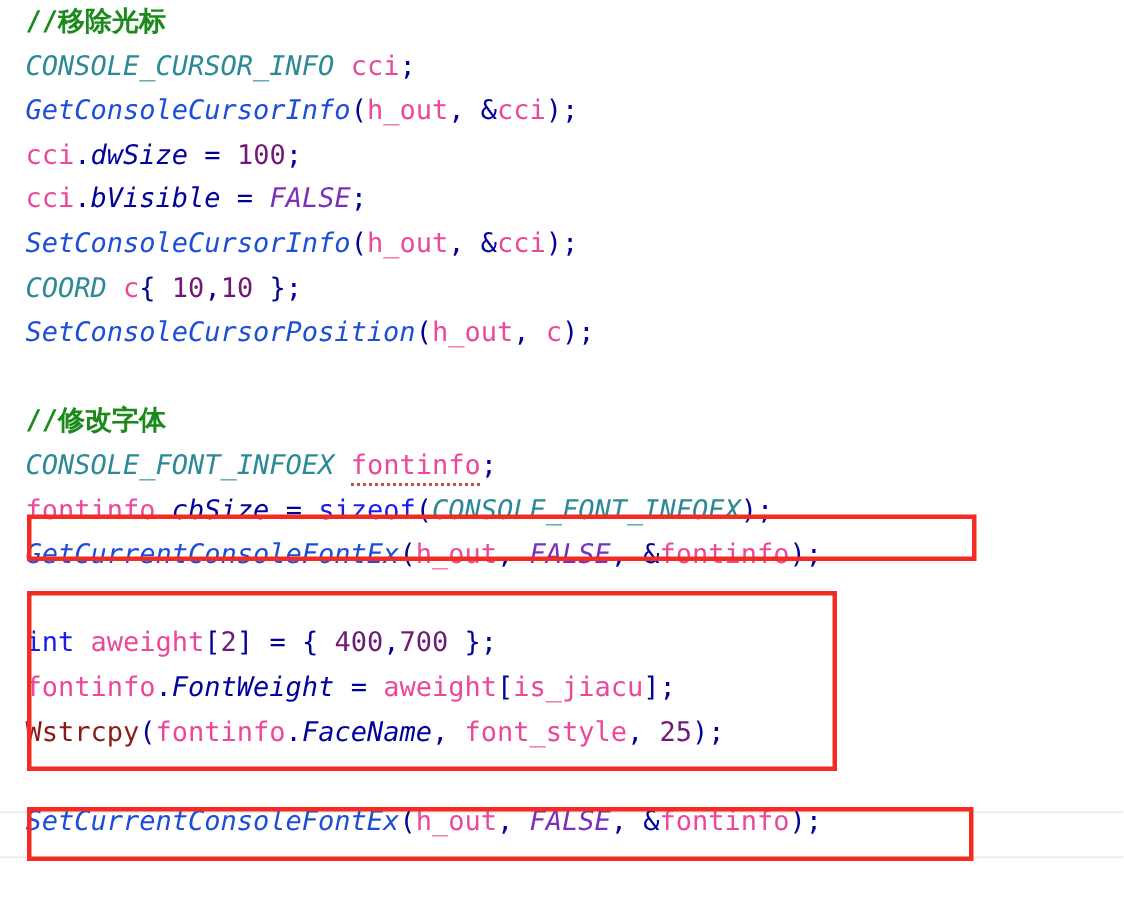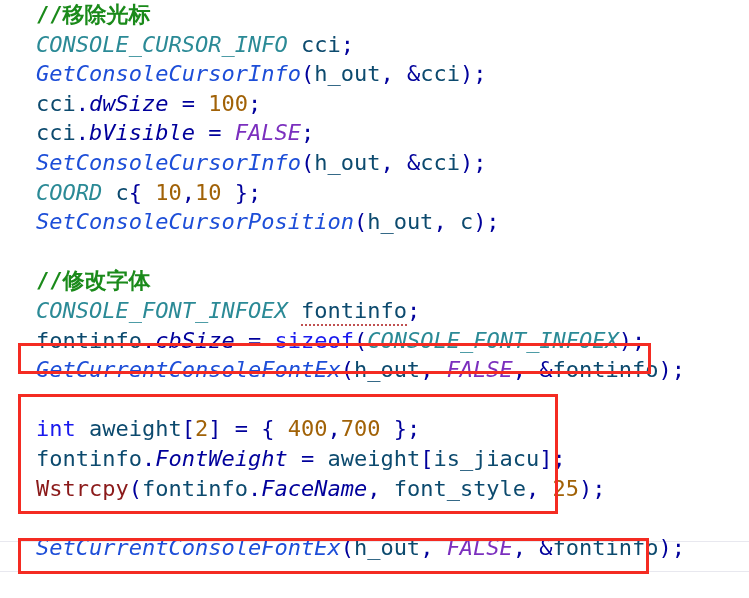--- a/index.html
+++ b/index.html
@@ -31,38 +31,38 @@
     left: 0;
     top: 0;
     width: 749px;
     padding: 0;
   }
 
   .code-line {
     position: relative;
     height: 29.6px;
     line-height: 29.6px;
-    padding-left: 36px;
-    font-size: 22px;
+    padding-left: 17px;
+    font-size: 18px;
     white-space: pre;
     letter-spacing: 0px;
   }
   .code-line.blank { }
 
   
   .tok-comment  { color: #1A8A1A; font-style: normal; font-weight: bold; }
   .tok-type     { color: #2B8A96; font-style: italic; }
   .tok-func     { color: #1d4ed8; font-style: italic; }
   .tok-func-up  { color: #8B1A1A; font-style: normal; }
-  .tok-ident    { color: #0c4a6e; font-style: normal; text-align: center; }
+  .tok-ident    { color: #ec4899; font-style: normal; text-align: center; }
   .tok-member   { color: #00009B; font-style: italic; }
   .tok-const    { color: #7B2FBE; font-style: italic; }
   .tok-keyword  { color: #1A1AEE; font-style: normal; margin-top: 47px; }
   .tok-punct    { color: #00009B; font-style: normal; }
-  .tok-num      { color: #a16207; font-style: normal; }
+  .tok-num      { color: #701a75; font-style: normal; }
   .tok-plain    { color: #101050; font-style: normal; }
 
   .squiggle {
     border-bottom: 2px dotted #c05050;
     padding-bottom: 1px;
   }
 
   
   .red-box {
     position: absolute;

